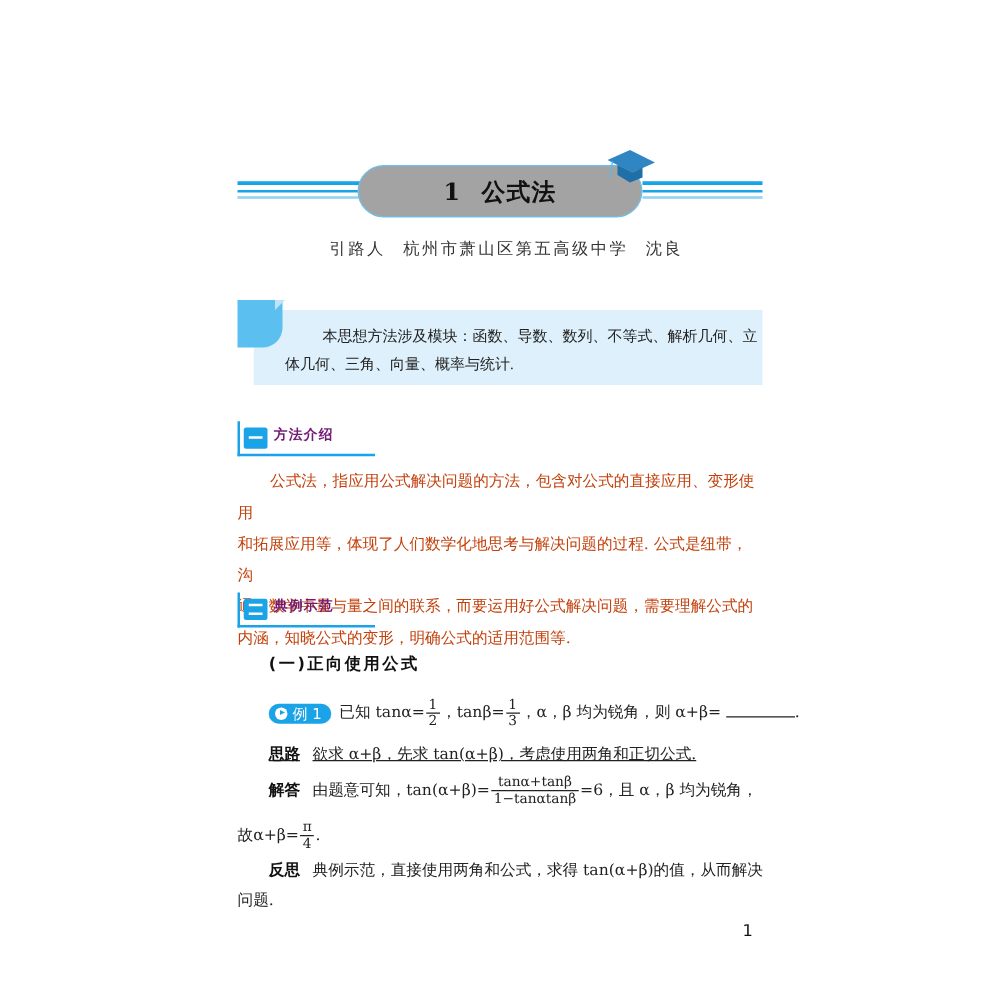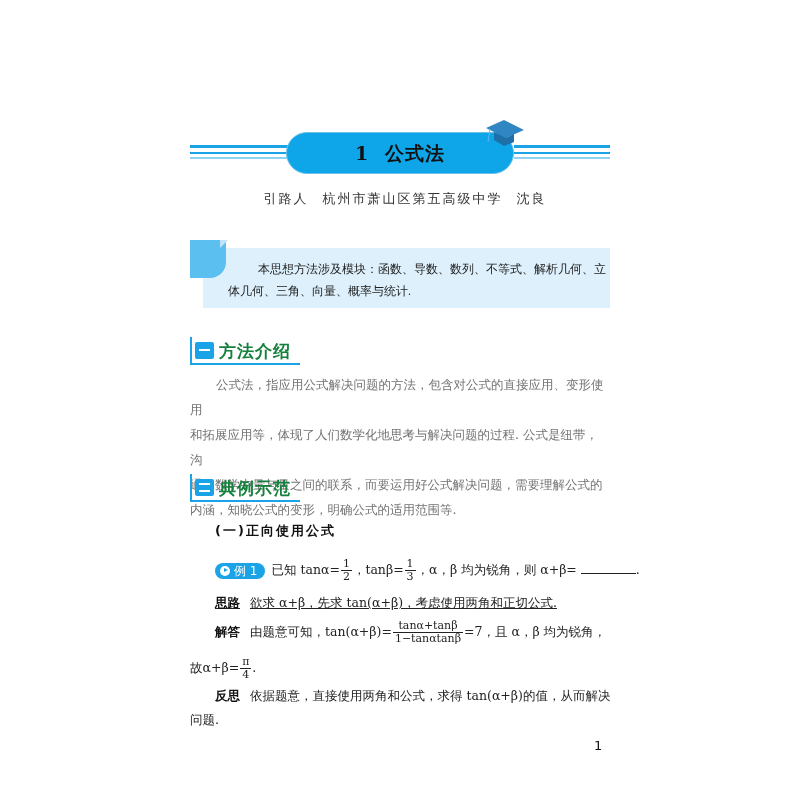--- a/index.html
+++ b/index.html
@@ -3,21 +3,21 @@
   <meta charset="utf-8">
   <style>
     html, body { margin: 0; padding: 0; background: #ffffff; }
     body { width: 800px; height: 800px; position: relative; overflow: hidden;
            font-family: "DejaVu Serif", "Liberation Serif", serif; color: #222; }
 
     
     .band-line { position: absolute; height: 3px; background: #1aa3e6; }
     .band-line.thin { height: 2px; }
     .title-pill { position: absolute; left: 286px; top: 132px; width: 228px; height: 42px;
-                  border: 1.5px solid #6cc1ea; border-radius: 22px; background: #0ea5e9; box-sizing: border-box; }
+                  border: 1.5px solid #6cc1ea; border-radius: 22px; background: #a3a3a3; box-sizing: border-box; }
     .title-text { position: absolute; left: 0; right: 0; top: 8px; text-align: center;
                   font-family: "DejaVu Serif", serif; font-weight: bold; font-size: 19px; color: #111; letter-spacing: 1px; }
     .title-text .num { margin-right: 16px; }
     .cap { position: absolute; left: 484px; top: 118px; width: 42px; height: 30px; }
 
     .author { position: absolute; left: 240px; top: 190px; width: 330px; text-align: center;
               font-size: 13px; letter-spacing: 2px; color: #333; }
     .author span + span { margin-left: 14px; }
 
     
@@ -30,23 +30,23 @@
     .info-text p { margin: 0; }
     .info-text .l1 { text-indent: 0; }
     .info-text .l2 { margin-left: -30px; font-family: Liberation Serif, serif; }
 
     
     .sec { position: absolute; left: 190px; height: 28px; width: 110px; border-left: 2px solid #1aa3e6;
            border-bottom: 2px solid #1aa3e6; box-sizing: border-box; }
     .sec-badge { position: absolute; left: 3px; top: 5px; width: 19px; height: 17px; background: #1aa3e6; border-radius: 2px; }
     .sec-badge .bar { position: absolute; left: 4px; right: 4px; height: 2px; background: #fff; }
     .sec-title { position: absolute; left: 27px; top: 3px; font-family: "DejaVu Sans", sans-serif;
-                 font-weight: bold; font-size: 17px; color: #15803d; letter-spacing: 1px; }
+                 font-weight: bold; font-size: 11px; color: #701a75; letter-spacing: 1px; }
 
-    .para { position: absolute; left: 190px; width: 420px; font-size: 12.5px; line-height: 25px; color: #737373; }
+    .para { position: absolute; left: 190px; width: 420px; font-size: 12.5px; line-height: 25px; color: #c2410c; }
     .para p { margin: 0; }
     .para .indent { text-indent: 26px; }
 
     .subhead { position: absolute; left: 215px; top: 522px; font-family: "DejaVu Sans", sans-serif;
                font-size: 13px; font-weight: bold; letter-spacing: 2px; color: #111; }
 
     .ex-line { position: absolute; left: 215px; top: 558px; font-size: 12.5px; color: #222; white-space: nowrap; }
     .ex-badge { display: inline-block; background: #1aa3e6; color: #fff; border-radius: 10px; height: 16px; line-height: 17px;
                 padding: 0 8px 0 5px; font-size: 12px; font-family: "DejaVu Sans", sans-serif; vertical-align: middle; margin-right: 6px; }
     .ex-badge .play { display: inline-block; width: 10px; height: 10px; border-radius: 50%; background: #fff;
@@ -122,27 +122,27 @@
 
 <div class="ex-line">
   <span class="ex-badge"><span class="play"></span><span>例 1</span></span><span>已知 tanα=</span><span class="frac"><span class="n">1</span><span class="d">2</span></span><span>，tanβ=</span><span class="frac"><span class="n">1</span><span class="d">3</span></span><span>，α，β 均为锐角，则 α+β=</span><span class="blank"></span><span>.</span>
 </div>
 
 <div class="row" style="left:215px; top:595px;text-decoration:underline;">
   <span class="lbl">思路</span><span>欲求 α+β，先求 tan(α+β)，考虑使用两角和正切公式.</span>
 </div>
 
 <div class="row" style="left:215px; top:620px;">
-  <span class="lbl">解答</span><span>由题意可知，tan(α+β)=</span><span class="frac"><span class="n">tanα+tanβ</span><span class="d">1−tanαtanβ</span></span><span>=7，且 α，β 均为锐角，</span>
+  <span class="lbl">解答</span><span>由题意可知，tan(α+β)=</span><span class="frac"><span class="n">tanα+tanβ</span><span class="d">1−tanαtanβ</span></span><span>=6，且 α，β 均为锐角，</span>
 </div>
 
 <div class="row" style="left:190px; top:656px;">
   <span>故α+β=</span><span class="frac"><span class="n">π</span><span class="d">4</span></span><span>.</span>
 </div>
 
 <div class="row" style="left:215px; top:688px;">
-  <span class="lbl">反思</span><span>依据题意，直接使用两角和公式，求得 tan(α+β)的值，从而解决</span>
+  <span class="lbl">反思</span><span>典例示范，直接使用两角和公式，求得 tan(α+β)的值，从而解决</span>
 </div>
 <div class="row" style="left:190px; top:712px;">
   <span>问题.</span>
 </div>
 
 <div class="page-no">1</div>
 
 </body></html>

